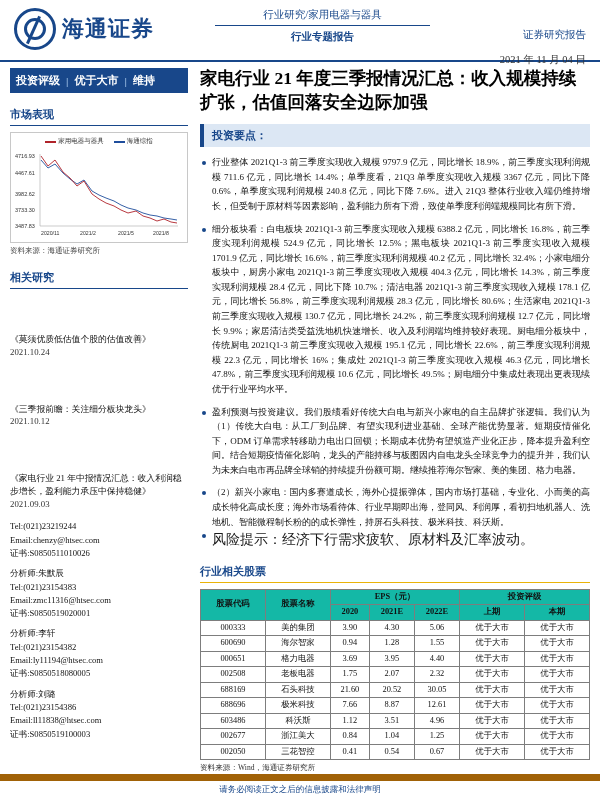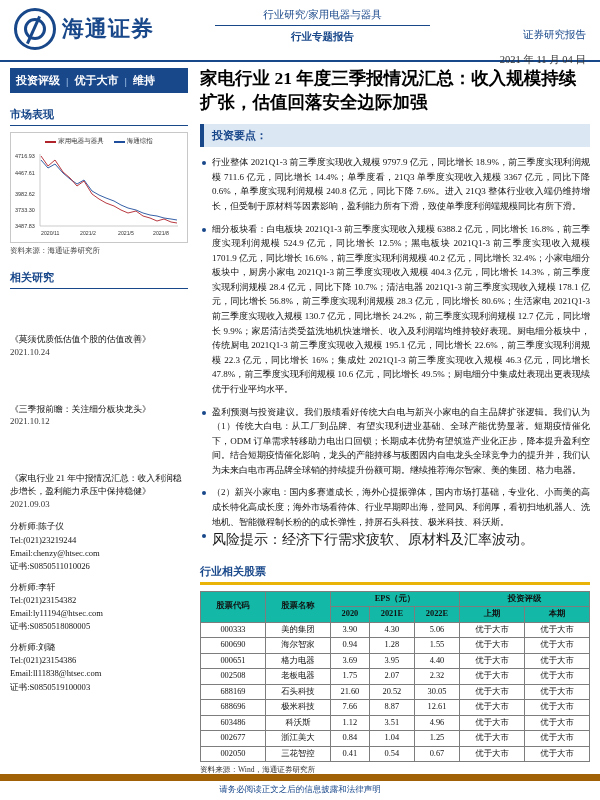--- a/index.html
+++ b/index.html
@@ -93,21 +93,21 @@
     border-radius:50%;background:#18478a;
   }
   .risk{
     font-size:14px;line-height:1.6;padding-left:12px;position:relative;
   }
   .risk:before{
     content:"";position:absolute;left:2px;top:5px;width:4px;height:4px;border-radius:50%;background:#18478a;
   }
   .tbl-title{
     margin-top:12px;font-size:11px;font-weight:bold;color:#18478a;
-    border-bottom:3px solid #eab308;padding-bottom:3px;
+    border-bottom:1px solid #eab308;padding-bottom:3px;
   }
   table.stk{
     margin-top:6px;border-collapse:collapse;width:100%;font-size:8.4px;color:#111;
   }
   table.stk th, table.stk td{
     border:1px solid #7d7d7d;text-align:center;padding:2px 1px;line-height:1.25;
   }
   table.stk thead th{background:#14b8a6;font-weight:bold;}
   table.stk td.name{letter-spacing:0px;}
   .tbl-src{font-size:7.6px;color:#333;margin-top:3px;}
@@ -187,24 +187,29 @@
         <span class="date">2021.10.12</span>
       </div>
       <div class="item">
         <span>《家电行业 21 年中报情况汇总：收入利润稳步增长，盈利能力承压中保持稳健》</span>
         <span class="date">2021.09.03</span>
       </div>
     </div>
 
     <div class="analysts">
       <div class="blk">
-        <div>分析师:陈子仪</div>
         <div>Tel:(021)23219244</div>
         <div>Email:chenzy@htsec.com</div>
         <div>证书:S0850511010026</div>
+      </div>
+      <div class="blk">
+        <div>分析师:朱默辰</div>
+        <div>Tel:(021)23154383</div>
+        <div>Email:zmc11316@htsec.com</div>
+        <div>证书:S0850519020001</div>
       </div>
       <div class="blk">
         <div>分析师:李轩</div>
         <div>Tel:(021)23154382</div>
         <div>Email:ly11194@htsec.com</div>
         <div>证书:S0850518080005</div>
       </div>
       <div class="blk">
         <div>分析师:刘璐</div>
         <div>Tel:(021)23154386</div>

